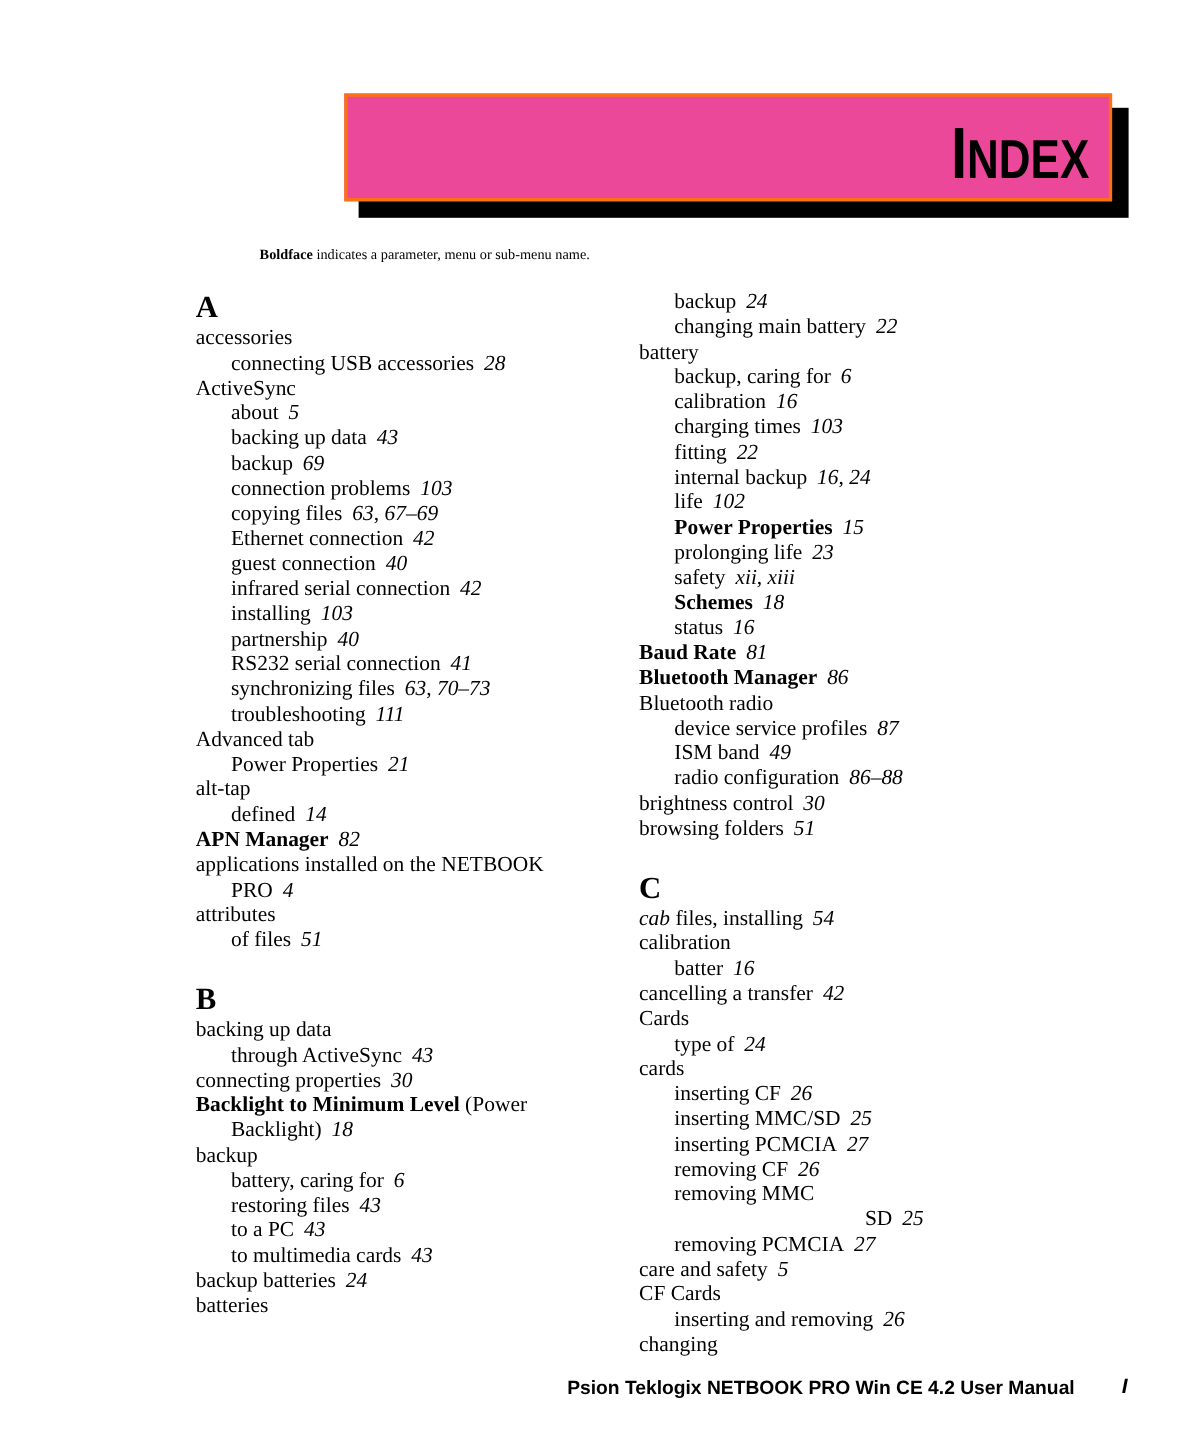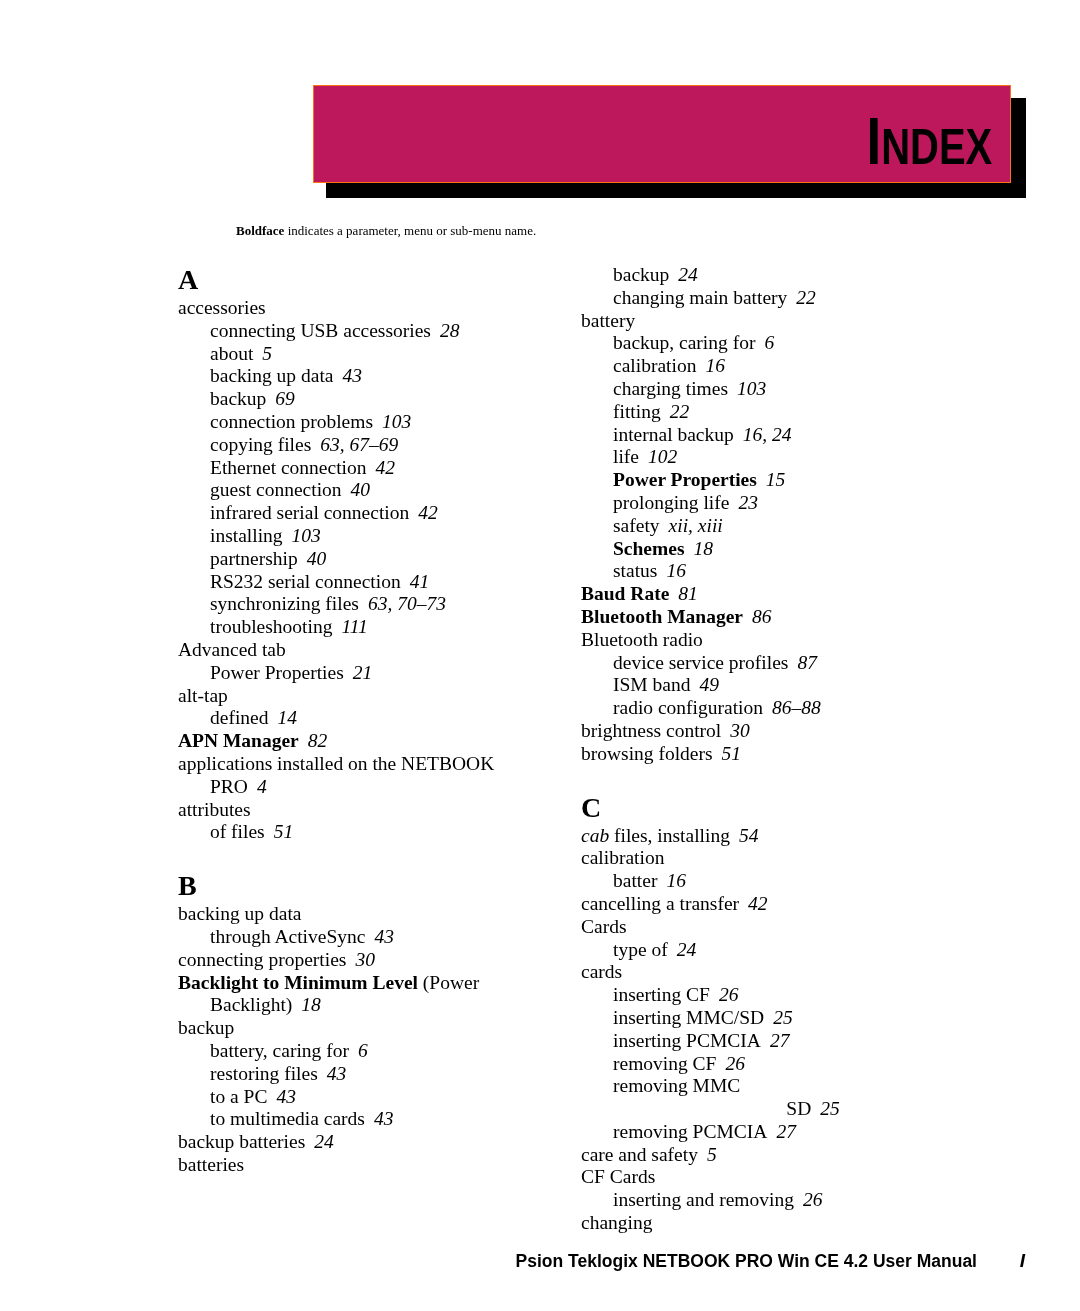--- a/index.html
+++ b/index.html
@@ -32,22 +32,22 @@
     width: 700px;
     height: 100px;
     background: #000000;
   }
   .header-box {
     position: absolute;
     left: 0;
     top: 0;
     width: 698px;
     height: 98px;
-    background: #be185d;
-    border: 1px solid #f97316;
+    background: #ec4899;
+    border: 3px solid #f97316;
     box-sizing: border-box;
   }
   .header-title {
     position: absolute;
     right: 18px;
     bottom: 2px;
     font-family: "Liberation Sans Narrow", "Liberation Sans", "DejaVu Sans", sans-serif;
     font-weight: bold;
     font-size: 66px;
     line-height: 66px;
@@ -148,20 +148,21 @@
       <div class="header-title"><span class="cap">I</span><span class="smallcap">NDEX</span></div>
     </div>
   </div>
 
   <div class="note-line"><b>Boldface</b><span> indicates a parameter, menu or sub-menu name.</span></div>
 
   <div class="column left" id="col-left">
       <div class="sec-letter">A</div>
       <div class="entry l1"><span>accessories</span></div>
       <div class="entry l2"><span>connecting USB accessories</span><span class="pg">28</span></div>
+      <div class="entry l1"><span>ActiveSync</span></div>
       <div class="entry l2"><span>about</span><span class="pg">5</span></div>
       <div class="entry l2"><span>backing up data</span><span class="pg">43</span></div>
       <div class="entry l2"><span>backup</span><span class="pg">69</span></div>
       <div class="entry l2"><span>connection problems</span><span class="pg">103</span></div>
       <div class="entry l2"><span>copying files</span><span class="pg">63, 67–69</span></div>
       <div class="entry l2"><span>Ethernet connection</span><span class="pg">42</span></div>
       <div class="entry l2"><span>guest connection</span><span class="pg">40</span></div>
       <div class="entry l2"><span>infrared serial connection</span><span class="pg">42</span></div>
       <div class="entry l2"><span>installing</span><span class="pg">103</span></div>
       <div class="entry l2"><span>partnership</span><span class="pg">40</span></div>

